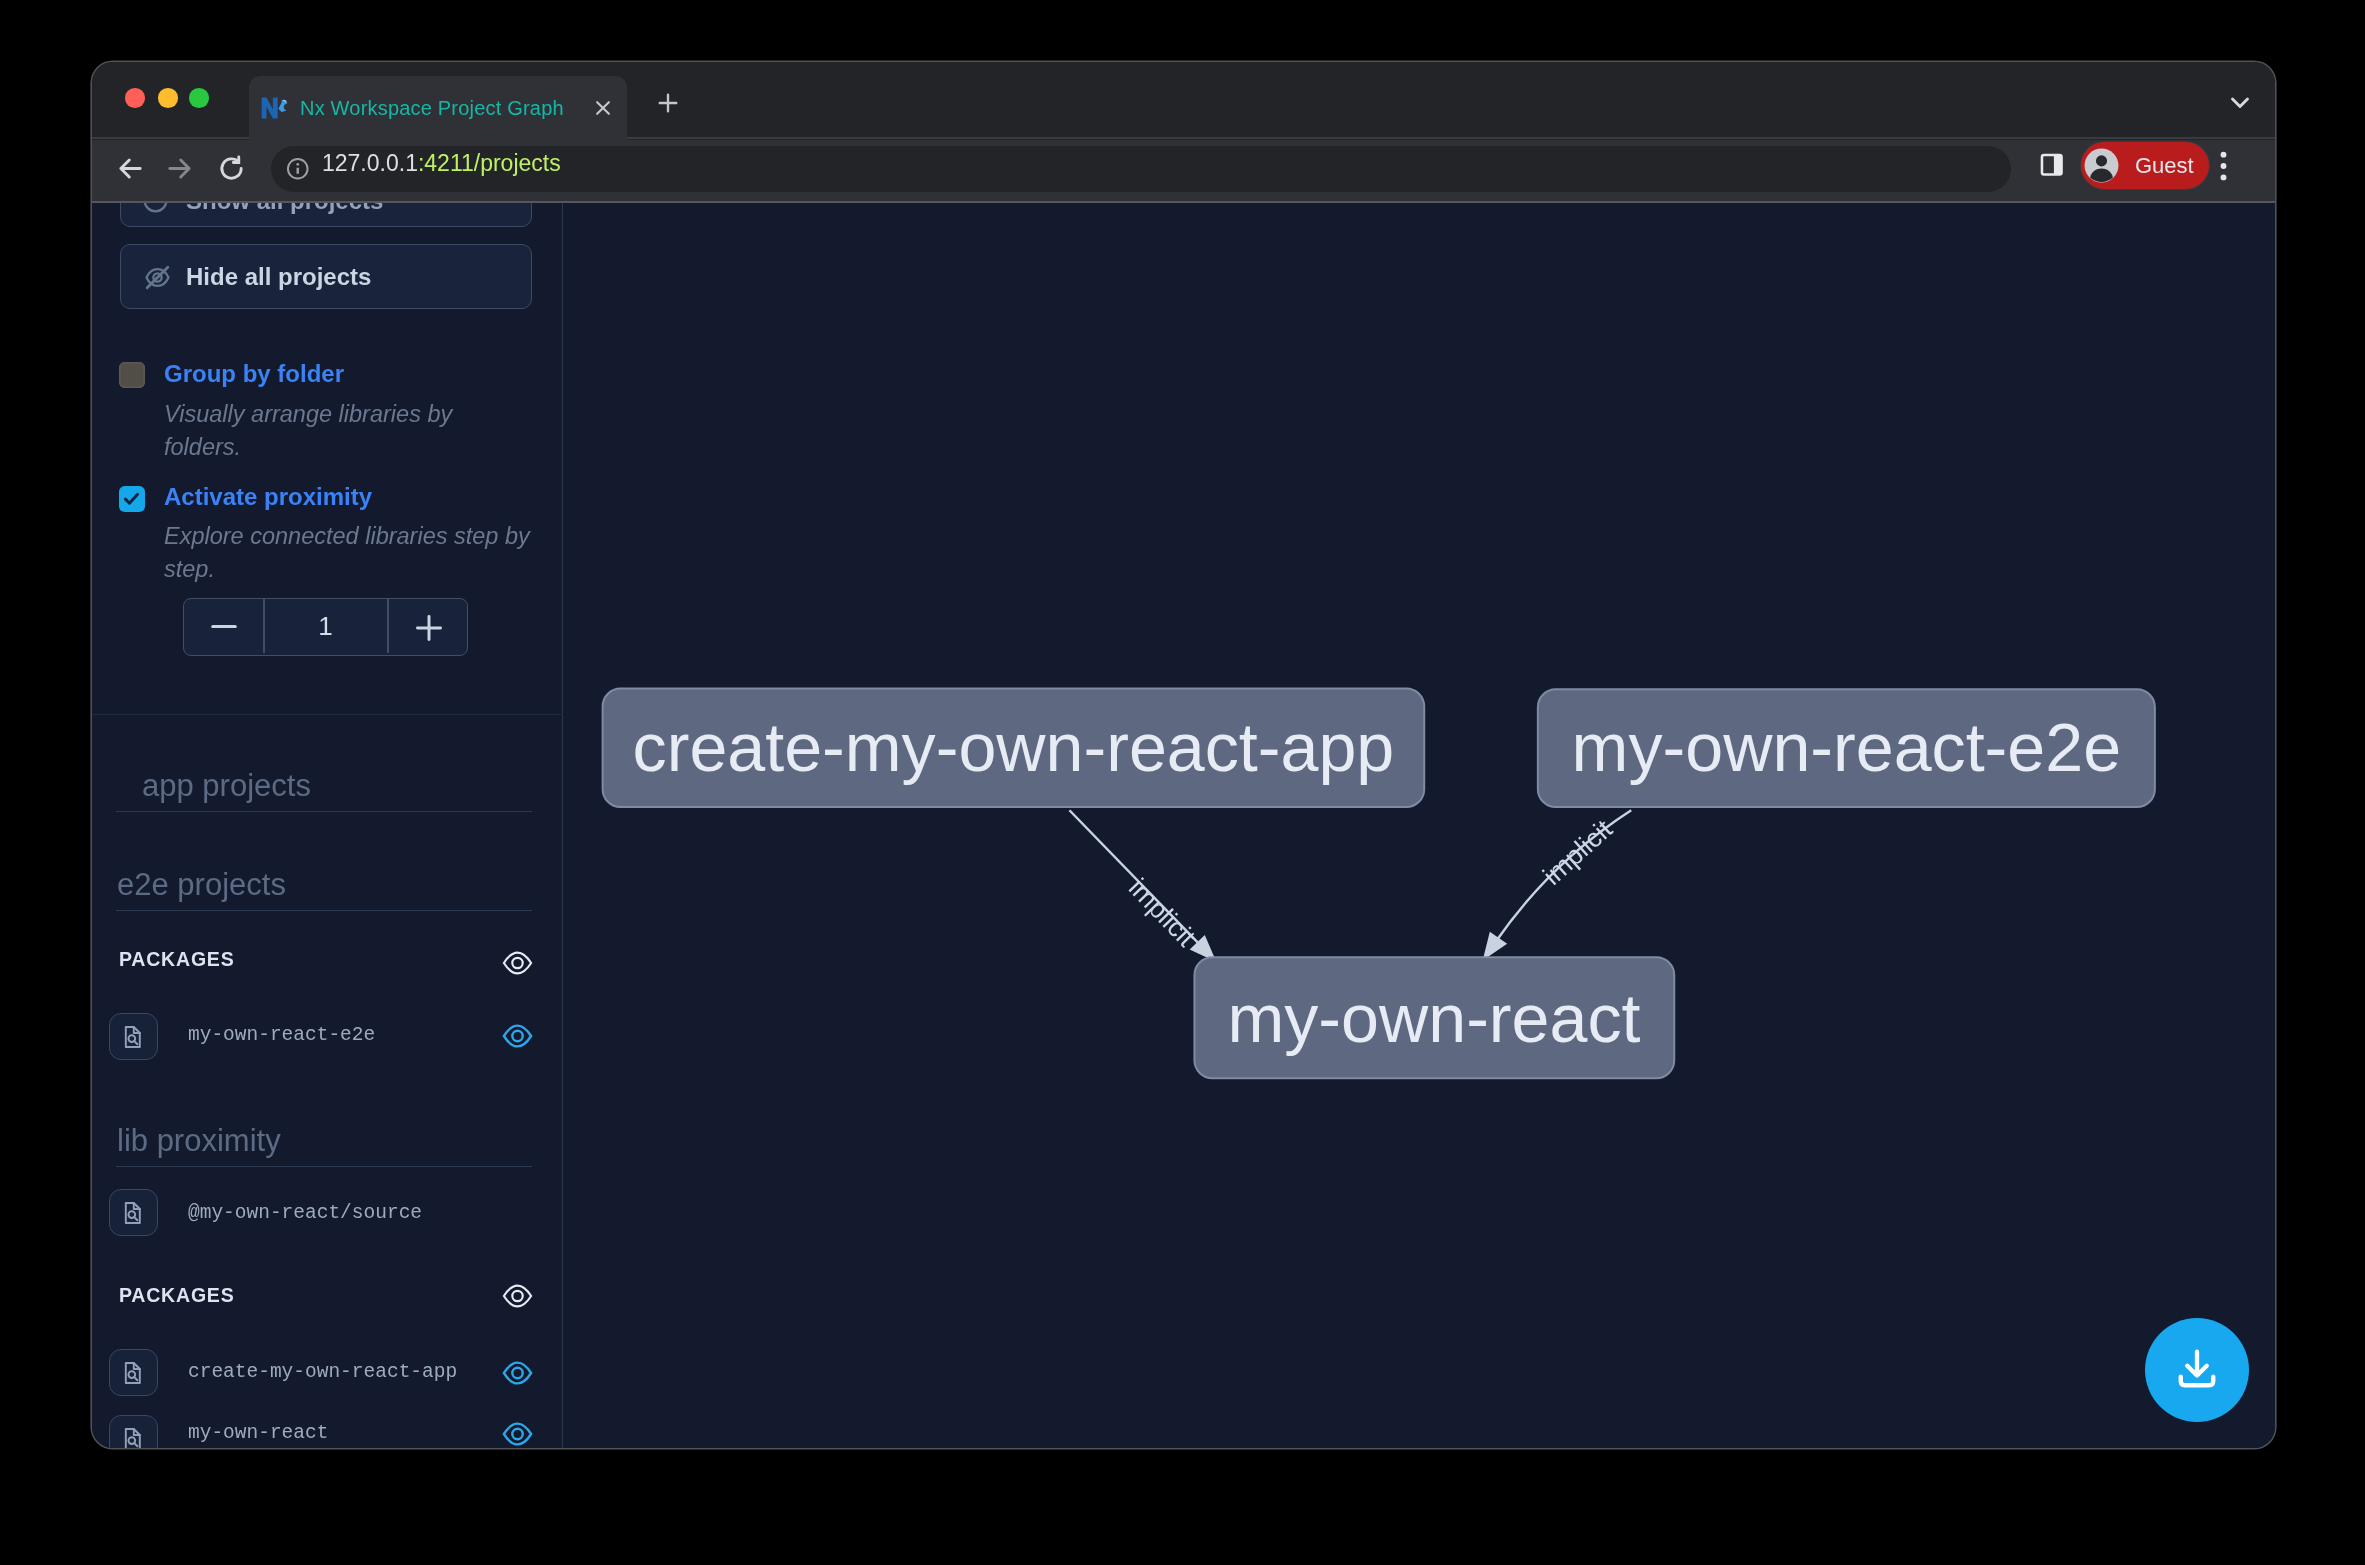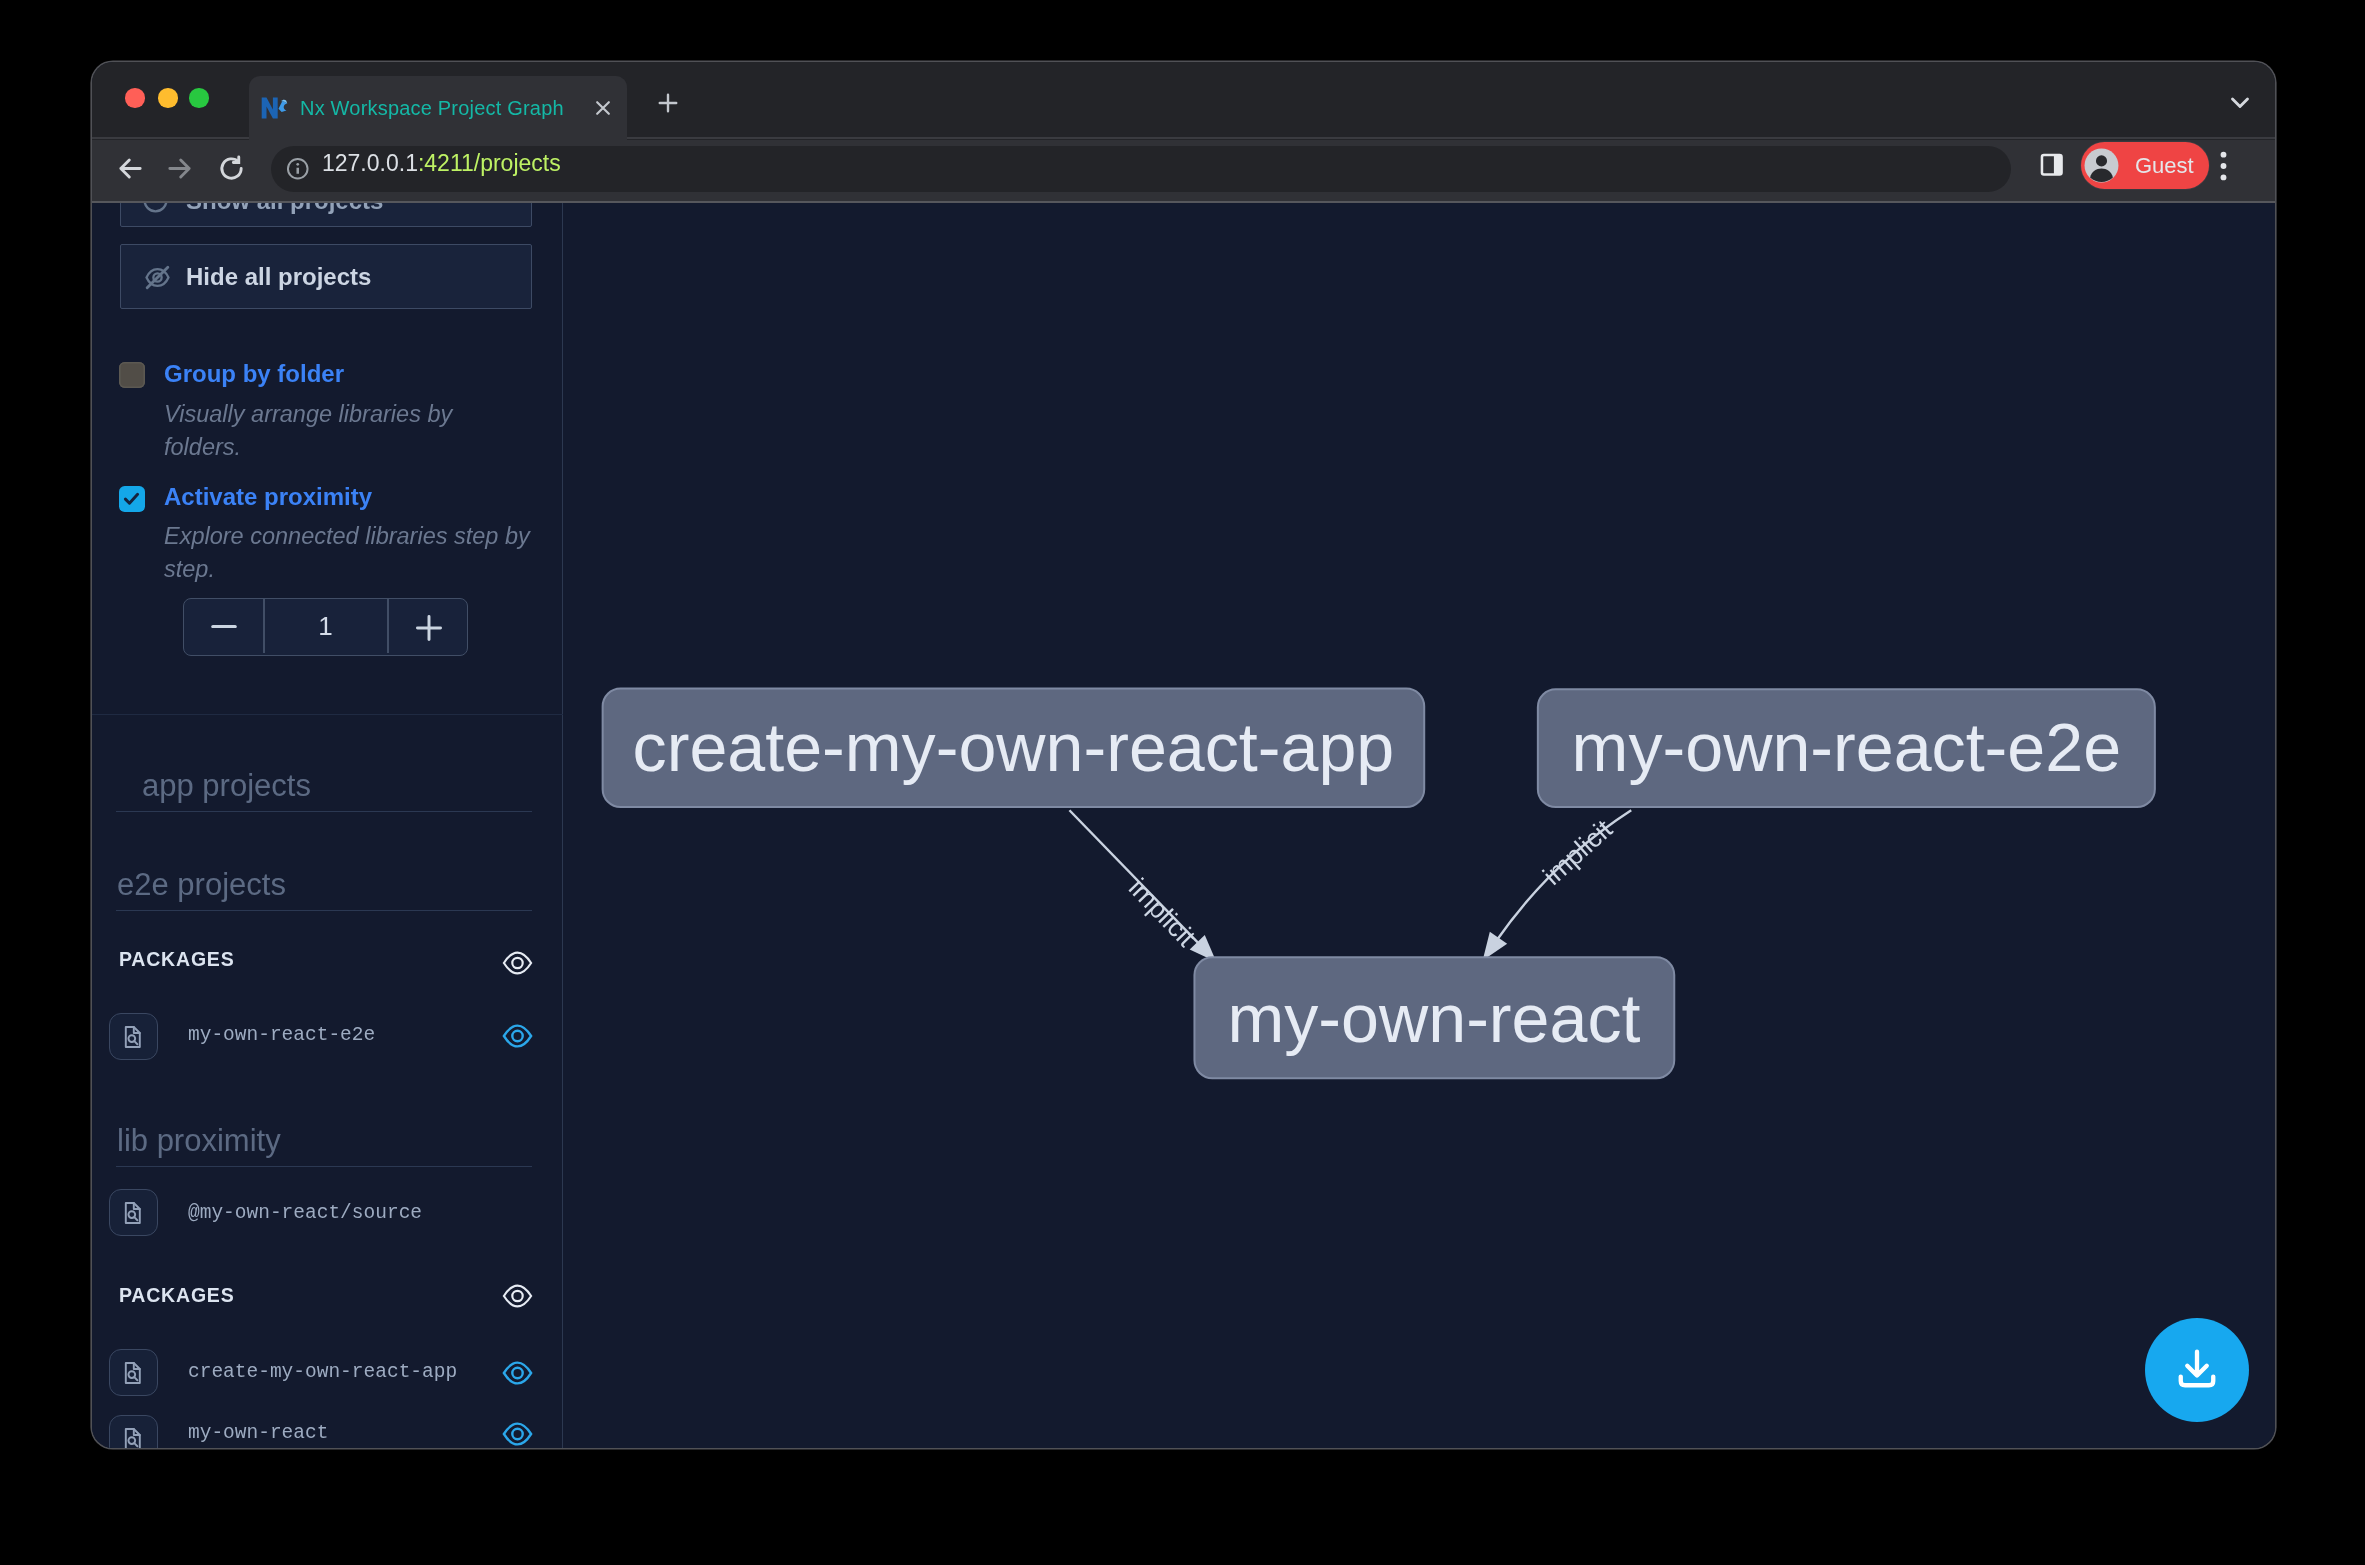--- a/index.html
+++ b/index.html
@@ -17,30 +17,30 @@
   .tabtitle { position:absolute; left:51px; top:0; height:100%; display:flex; align-items:center;
     color:#14b8a6; font-size:20px; letter-spacing:0.2px; }
   
   .toolbar { position:absolute; left:0; top:78px; width:100%; height:61px; background:#303136; }
   .pill { position:absolute; left:179px; top:5.7px; width:1740px; height:46px;
     border-radius:23.5px; background:#232428; }
   .urltext { position:absolute; left:230px; top:0; height:46px; display:flex; align-items:center;
     font-size:23px; color:#dce0e5; }
   .urltext .dim { color:#bef264; }
   .guest { position:absolute; left:1989px; top:2.4px; width:128px; height:47px; border-radius:23.5px;
-    background:#ef4444; box-shadow:0 0 0 0.8px #3c3d42; }
+    background:#b91c1c; box-shadow:0 0 0 0.8px #3c3d42; }
   .guesttxt { position:absolute; left:54px; top:0; height:47px; display:flex; align-items:center;
     color:#e4e6ea; font-size:22px; }
   
   .content { position:absolute; left:0; top:139px; width:2183px; height:1247px;
     background:#131a2e; border-top:2.4px solid #56575c; overflow:hidden; }
   .sidebar { position:absolute; left:0; top:0; width:471px; height:100%;
     border-right:1.6px solid #2c3850; }
   .btn { position:absolute; left:28px; width:412px; height:65px; border:1.6px solid #3d4a64;
-    border-radius:2px; background:#19233b; }
+    border-radius:10px; background:#19233b; }
   .btnlabel { position:absolute; left:65px; top:0; height:100%; display:flex; align-items:center;
     color:#ccd5e3; font-size:24px; font-weight:700; }
   .cblabel { position:absolute; color:#3b82f6; font-size:24px; font-weight:700; }
   .cbdesc { position:absolute; color:#6b7890; font-size:23.5px; line-height:33px;font-style:italic; }
   .checkbox { position:absolute; left:27px; width:26px; height:26px; border-radius:5.7px; }
   .heading { position:absolute; left:25px; color:#5c6a83; font-size:31px; }
   .hrule { position:absolute; left:23.5px; width:416px; height:0; border-top:1.6px solid #2b3852; }
   .pkg { position:absolute; left:27px; color:#dce4f0; font-size:19.5px; font-weight:700; letter-spacing:0.8px; }
   .iconbtn { position:absolute; left:17px; width:49px; height:47px; border:1.6px solid #3a4761;
     border-radius:12px; background:#172138; }

